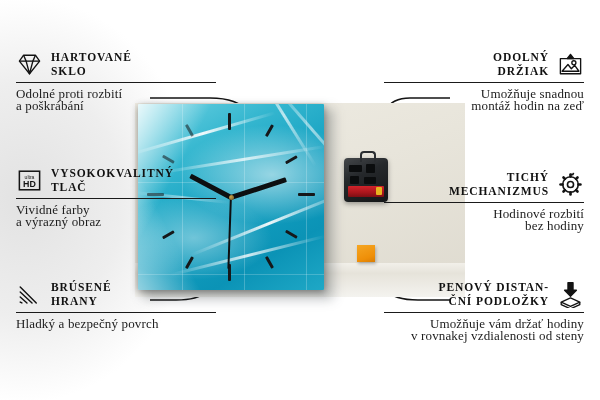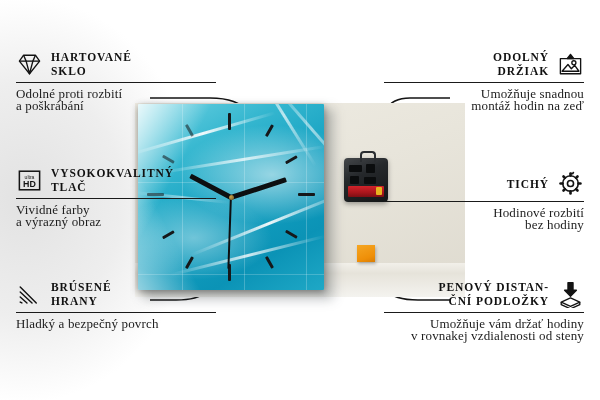--- a/index.html
+++ b/index.html
@@ -240,20 +240,21 @@
     <div class="desc">
       <div>Umožňuje snadnou</div>
       <div>montáž hodin na zeď</div>
     </div>
   </div>
 
   <div class="feat right" id="f-mech">
     <div class="head">
       <div class="title">
         <div>TICHÝ</div>
+        <div>MECHANIZMUS</div>
       </div>
       <svg class="ico" viewBox="0 0 32 32">
         <g fill="none" stroke="#131313" stroke-width="1.9">
           <path d="M16 4 l2.6 .4 1.2-2.0 M16 4"></path>
           <circle cx="16" cy="16" r="9.2"></circle>
           <circle cx="16" cy="16" r="3.6"></circle>
           <g stroke-width="3.1" stroke-linecap="round">
             <path d="M16 4.2 V6.6"></path>
               <path d="M16 25.4 V27.8"></path>
             <path d="M4.2 16 H6.6"></path>

